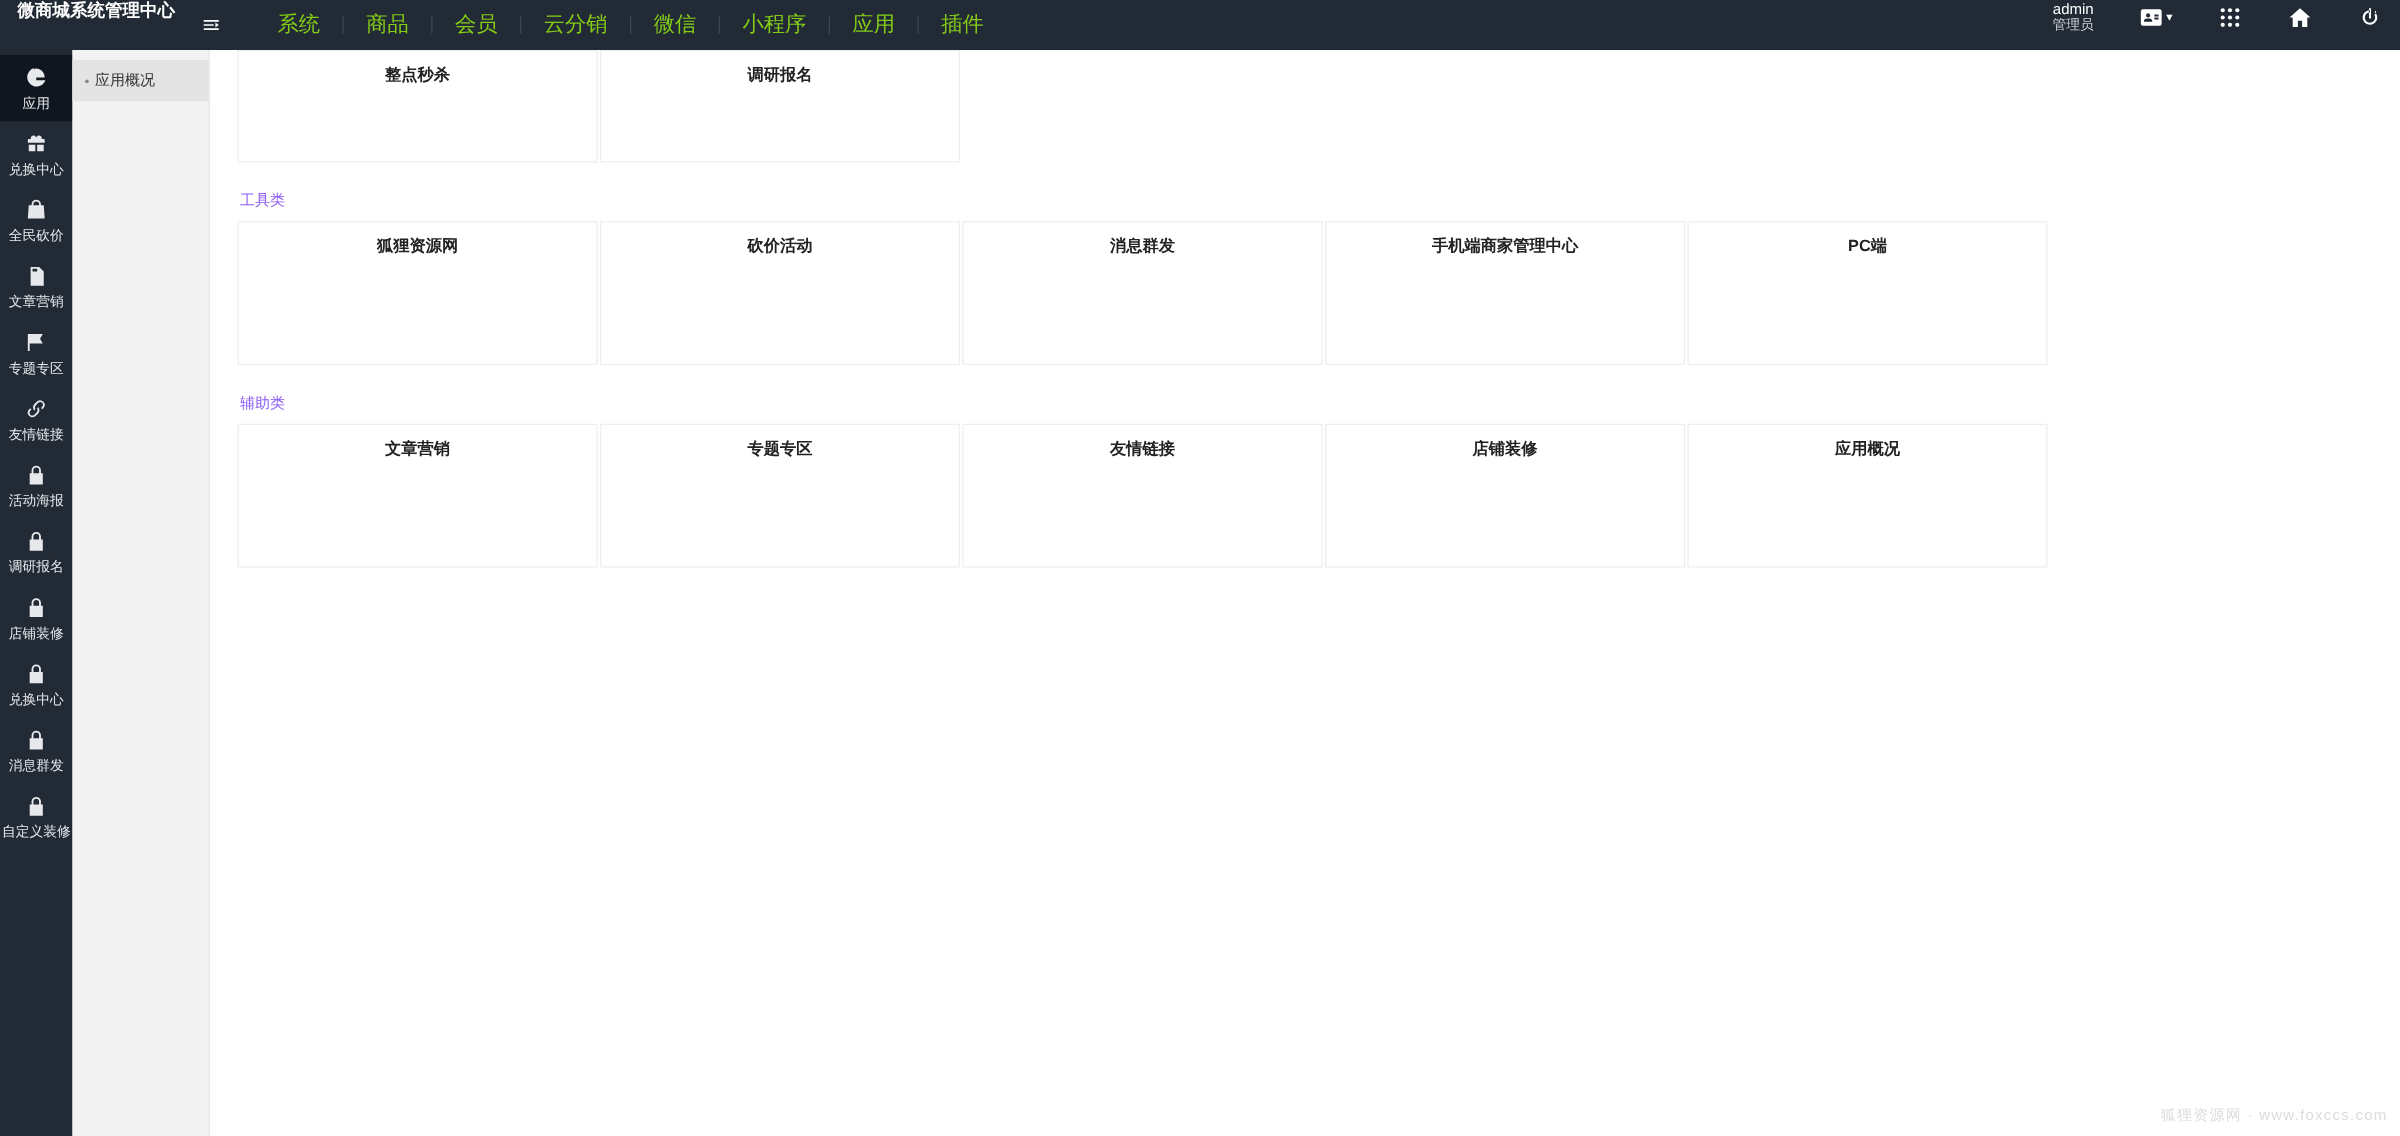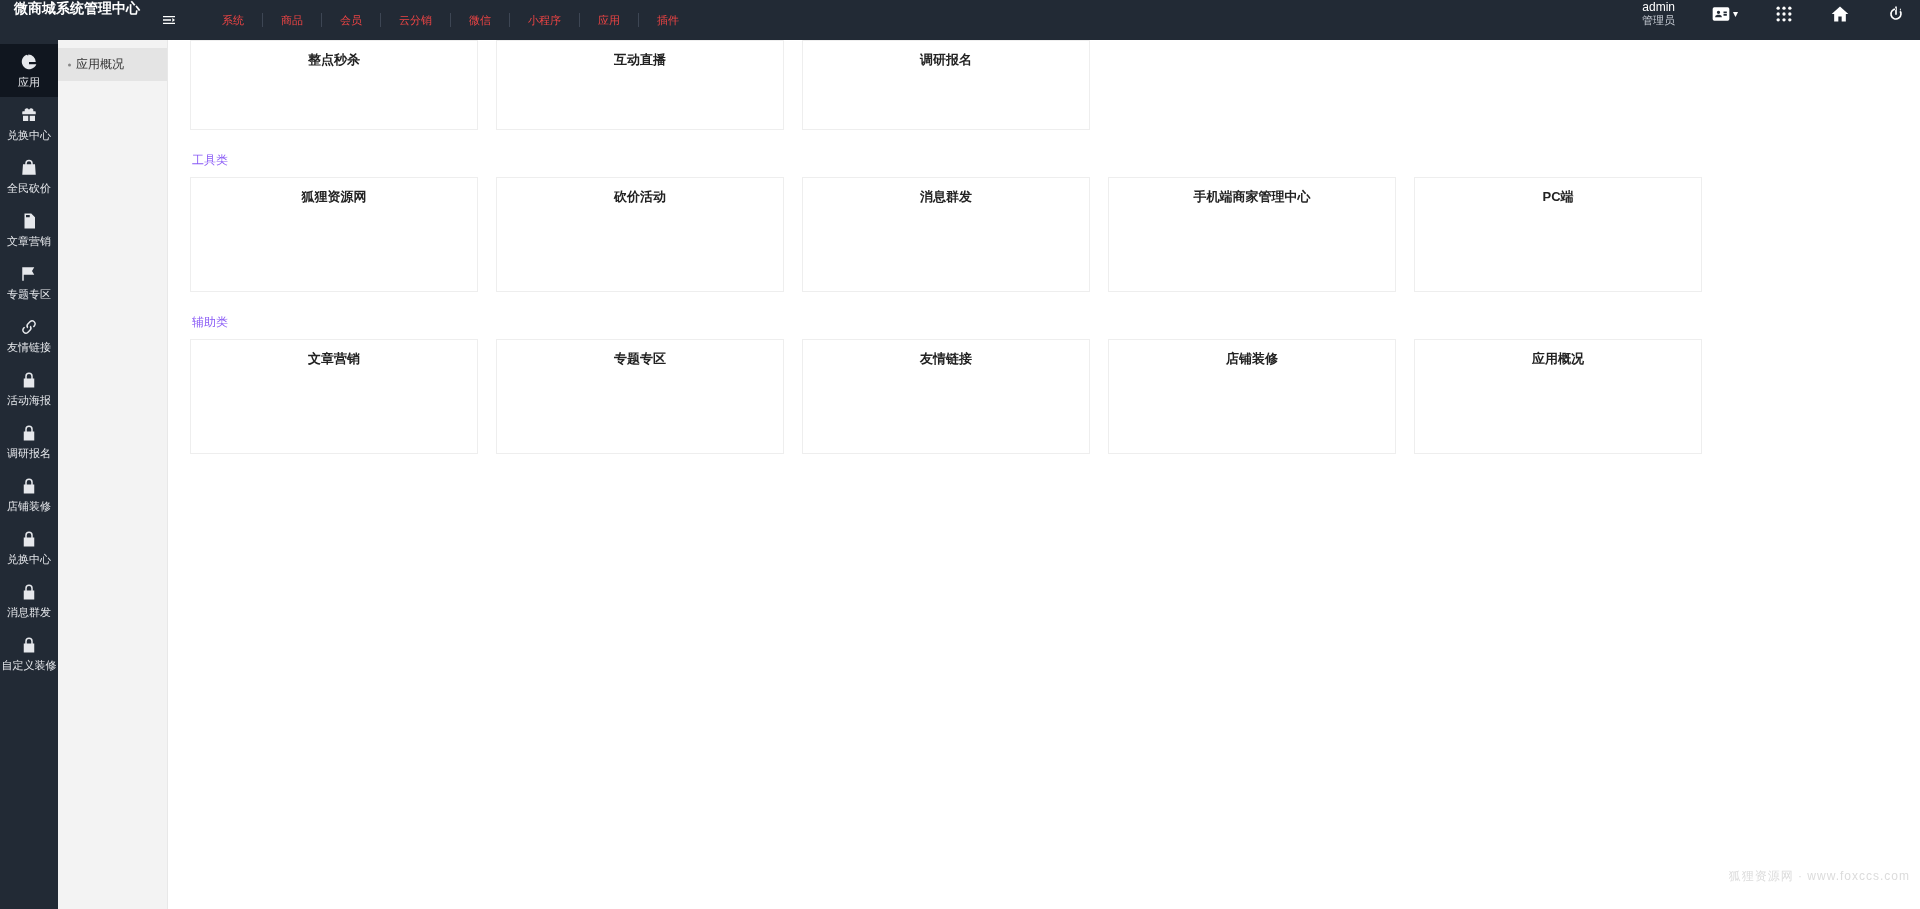--- a/index.html
+++ b/index.html
@@ -2,21 +2,21 @@
 <html><head>
 <meta charset="utf-8">
 <style>
 * { box-sizing: border-box; margin: 0; padding: 0; }
 body { font-family: "Microsoft YaHei", Arial, sans-serif; font-size: 12px; background: #fff; overflow: hidden; }
 
 .topbar { height: 40px; background: #222a35; color: #fff; display: flex; align-items: flex-start; padding: 0 0 0 0; }
 .topbar .brand { font-size: 14px; font-weight: bold; padding: 0 14px; white-space: nowrap; }
 .topbar .collapse-btn { width: 30px; height: 40px; display: flex; align-items: center; justify-content: center; cursor: pointer; }
 .topbar .nav { display: flex; align-items: center; margin-left: 20px; }
-.topbar .nav-item { color: #ef4444; padding: 0 18px; line-height: 40px; cursor: pointer; font-size: 11px; }
+.topbar .nav-item { color: #84cc16; padding: 0 18px; line-height: 40px; cursor: pointer; font-size: 17px; }
 .topbar .nav-sep { width: 1px; height: 14px; background: #3d4654; }
 .topbar .spacer { flex: 1; }
 .topbar .right { display: flex; align-items: center; gap: 36px; padding-right: 14px; }
 .topbar .user { text-align: right; line-height: 1.2; }
 .topbar .user .name { font-size: 12px; }
 .topbar .user .role { font-size: 11px; color: #c7ccd4; }
 .topbar .right-icon { cursor: pointer; color: #fff; display: flex; align-items: center; }
 .topbar .right-icon svg { width: 20px; height: 20px; fill: #fff; }
 .topbar .caret { margin-left: 2px; font-size: 10px; }
 
@@ -36,26 +36,26 @@
 
 .main { flex: 1; overflow: auto; background: #fff; position: relative; padding: 0 22px 30px 22px; }
 .main::-webkit-scrollbar { width: 14px; }
 .main::-webkit-scrollbar-track { background: #f1f1f1; }
 .main::-webkit-scrollbar-thumb { background: #c1c1c1; }
 .main::-webkit-scrollbar-button:single-button { background: #f1f1f1; height: 14px; }
 
 .groups { padding-top: 0; }
 .row0 { display: flex; gap: 18px; }
 .section-title { color: #8b5cf6; font-size: 12px; margin: 22px 0 8px 0; padding-left: 2px; }
-.cards { display: flex; flex-wrap: wrap; gap: 18px; }
+.cards { display: flex; flex-wrap: wrap; gap: 2px; }
 .card { width: 288px; height: 115px; border: 1px solid #eee; background: #fff; cursor: pointer; padding: 8px 10px; }
 .card.tall { height: 90px; }
 .card .title { font-size: 13px; font-weight: bold; color: #222; text-align: center; margin-top: 2px; }
 
-.watermark { position: absolute; right: 10px; bottom: 24px; color: #dcdcdc; font-size: 12px; letter-spacing: 1px; pointer-events: none; }
+.watermark { position: absolute; right: 10px; bottom: 8px; color: #dcdcdc; font-size: 12px; letter-spacing: 1px; pointer-events: none; }
 </style>
 </head>
 <body>
 
 <div class="topbar">
   <div class="brand">微商城系统管理中心</div>
   <div class="collapse-btn">
     <svg viewBox="0 0 24 24" width="16" height="16" fill="#fff">
         <path d="M3 6h18v2H3zM3 11h12v2H3zM3 16h18v2H3zM21 12l-4 3V9z"></path>
       </svg>
@@ -219,23 +219,20 @@
     <div class="subitem">应用概况</div>
   </div>
 
   <div class="main">
     <div class="groups">
       <div class="row0 cards">
         <div class="card tall">
             <div class="title">整点秒杀</div>
           </div>
         <div class="card tall">
-            <div class="title">互动直播</div>
-          </div>
-        <div class="card tall">
             <div class="title">调研报名</div>
           </div>
       </div>
 
       <div class="section-title">工具类</div>
       <div class="cards">
         <div class="card">
             <div class="title">狐狸资源网</div>
           </div>
         <div class="card">

